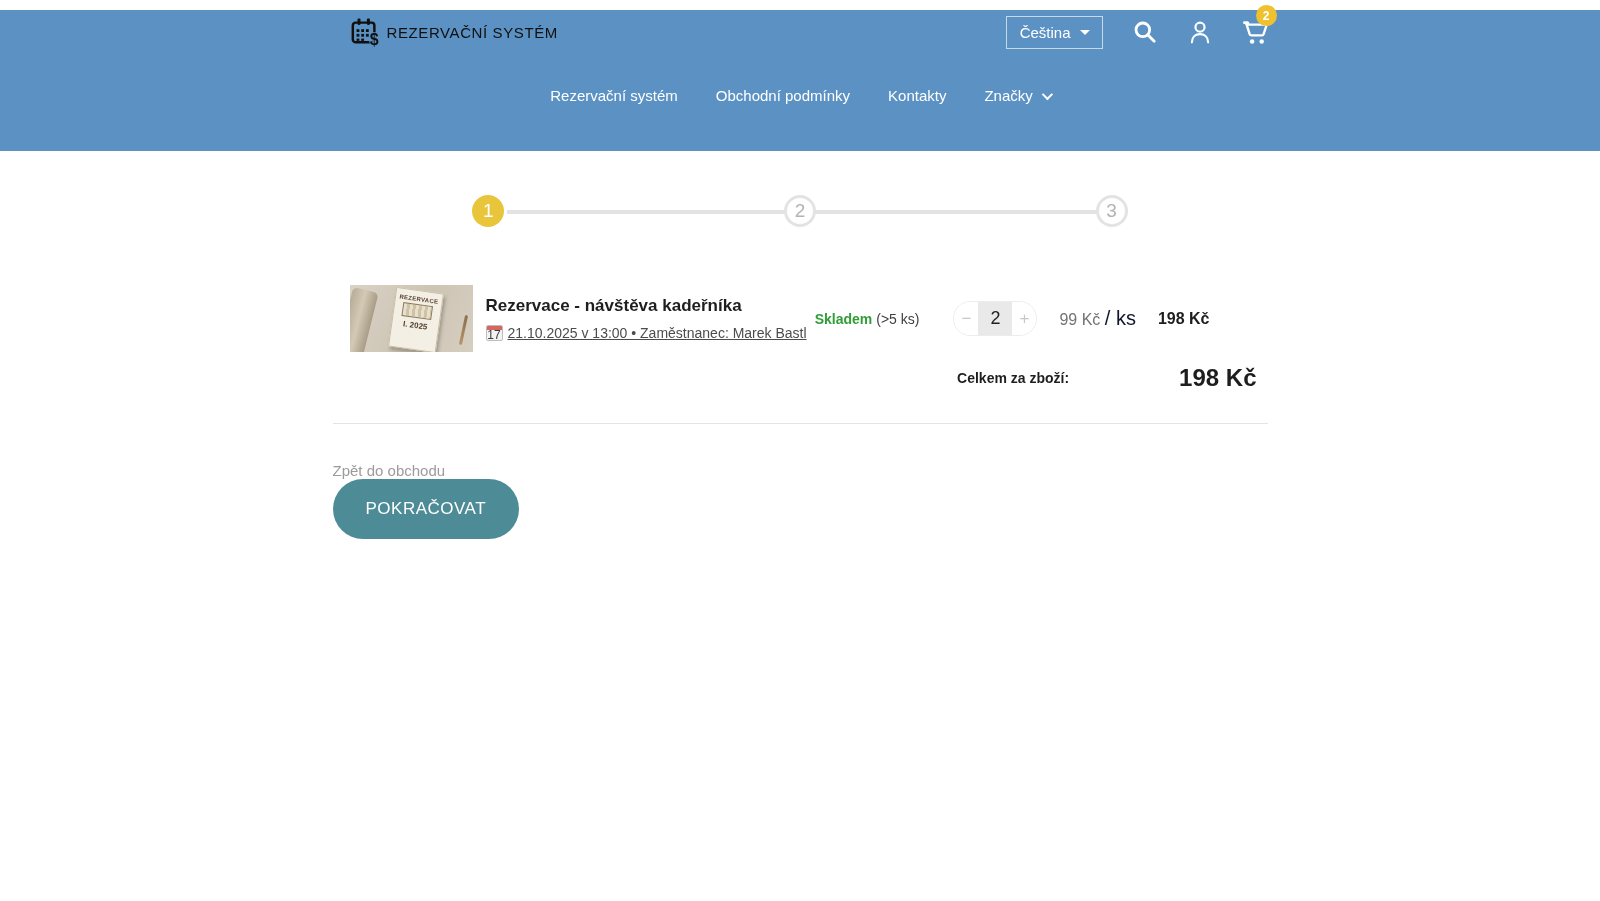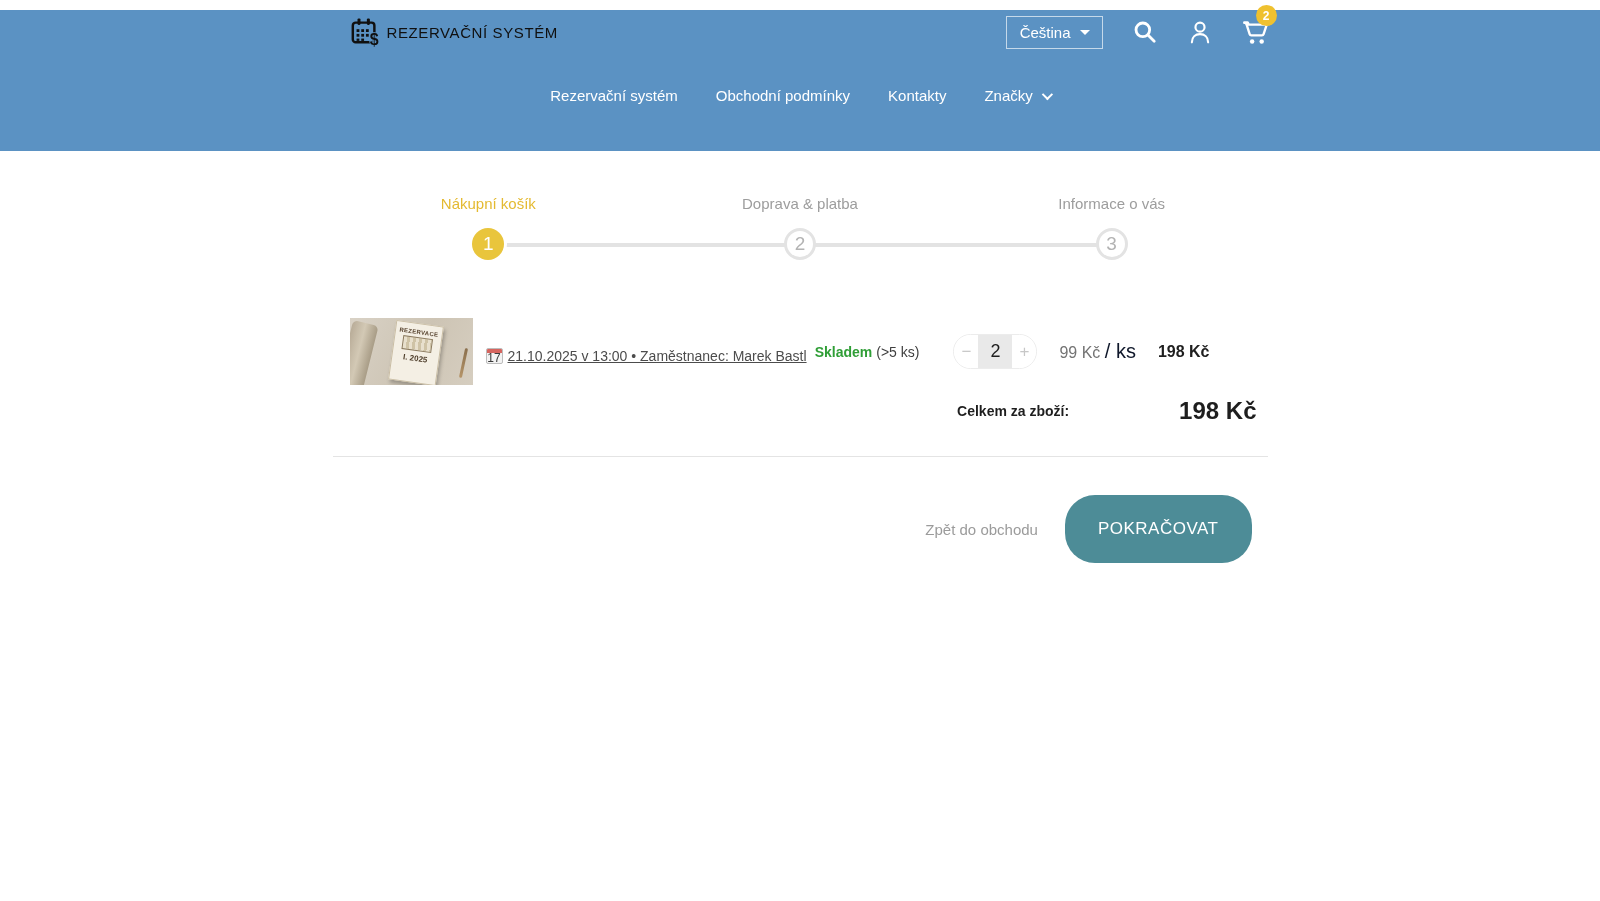--- a/index.html
+++ b/index.html
@@ -83,23 +83,23 @@
   .line-total { margin-left:22px; font-size:16px; font-weight:bold; color:#1e1e1e; white-space:nowrap; }
 
   
   .gifts { margin-top:29px; padding-left:9px; font-size:20px; color:#222222; }
   .totals { margin-top:12px; display:flex; justify-content:flex-end; align-items:center; padding-right:11px; }
   .totals .lbl { font-size:14px; font-weight:bold; color:#1e1e1e; margin-right:110px; }
   .totals .val { font-size:24px; font-weight:bold; color:#1e1e1e; }
   .divider { margin-top:31px; height:1px; background:#e4e4e4; }
 
   
-  .actions { margin-top:38px; display:flex; justify-content:flex-end; align-items:center; padding-right:16px; }
+  .actions { margin-top:38px; display:flex; justify-content:flex-end; align-items:flex-start; padding-right:16px;flex-direction:column; }
   .back-link { font-size:15px; color:#9b9b9b; cursor:pointer; margin-right:27px; }
-  .continue-btn { height:68px; border:none; border-radius:30px; background:#4d8c97; color:#ffffff;
+  .continue-btn { height:60px; border:none; border-radius:30px; background:#4d8c97; color:#ffffff;
     font-size:17px; letter-spacing:0.5px; padding:4px 33px; cursor:pointer;
     font-family:"Liberation Sans", sans-serif; }
 </style>
 </head>
 <body>
 
 <div class="header">
   <div class="header-inner">
     <div class="header-top">
       <div class="logo">
@@ -169,25 +169,20 @@
       <div class="nav-item">
         <span>Značky</span>
         <span class="chev-down"></span>
       </div>
     </div>
   </div>
 </div>
 
 <div class="main">
   <div class="steps">
-    <div class="steps-labels">
-      <div class="sl active">Nákupní košík</div>
-      <div class="sl">Doprava &amp; platba</div>
-      <div class="sl">Informace o vás</div>
-    </div>
     <div class="steps-circles">
       <div class="steps-line"></div>
       <div class="sc-col">
           <div class="circle active">1</div>
         </div>
       <div class="sc-col">
           <div class="circle idle">2</div>
         </div>
       <div class="sc-col">
           <div class="circle idle">3</div>
@@ -199,20 +194,21 @@
     <div class="thumb">
       <div class="roll"></div>
       <div class="card">
         <span class="t">REZERVACE</span>
         <span class="pic"></span>
         <span class="yr">I. 2025</span>
       </div>
       <div class="pencil"></div>
     </div>
     <div class="item-info">
+      <div class="item-title">Rezervace - návštěva kadeřníka</div>
       <div class="item-sub">
         <span class="cal-icon">
           <span class="cal-top"></span>
           <span class="cal-num">17</span>
         </span>
         <span class="item-link">21.10.2025 v 13:00 • Zaměstnanec: Marek Bastl</span>
       </div>
     </div>
     <div class="row-right">
       <div class="avail">

